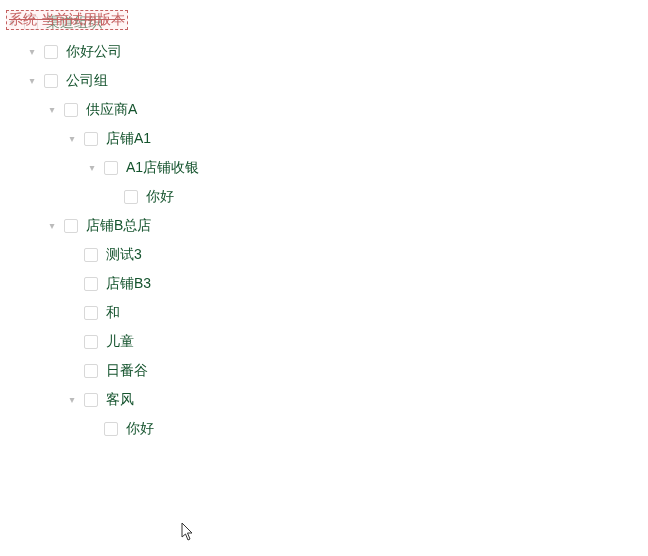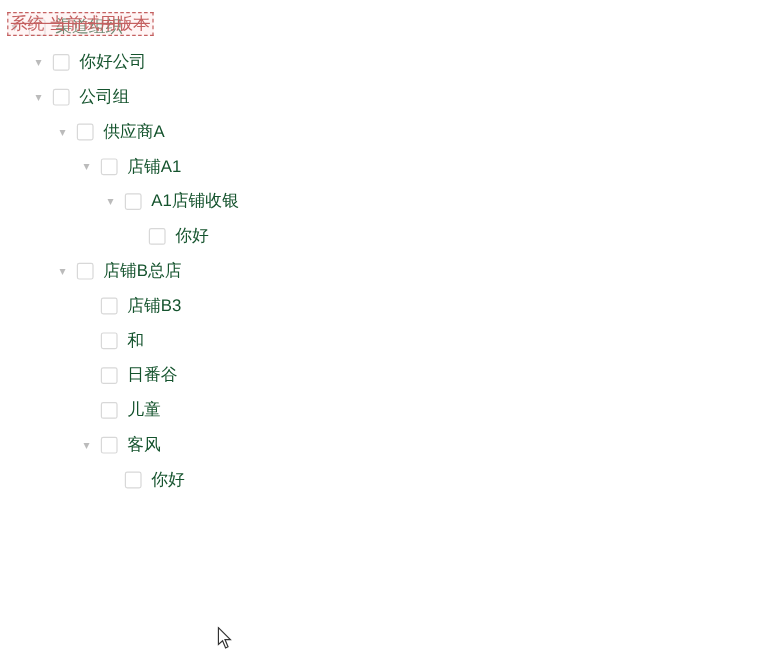--- a/index.html
+++ b/index.html
@@ -142,42 +142,49 @@
               <div class="row">
                 <span class="toggle">▾</span>
                 <span class="chk"></span>
                 <span class="label">店铺B总店</span>
               </div>
               <ul>
                 <li class="node">
                   <div class="row">
                     <span class="toggle empty">▸</span>
                     <span class="chk"></span>
+                    <span class="label">测试3</span>
+                  </div>
+                </li>
+                <li class="node">
+                  <div class="row">
+                    <span class="toggle empty">▸</span>
+                    <span class="chk"></span>
                     <span class="label">店铺B3</span>
                   </div>
                 </li>
                 <li class="node">
                   <div class="row">
                     <span class="toggle empty">▸</span>
                     <span class="chk"></span>
                     <span class="label">和</span>
                   </div>
                 </li>
                 <li class="node">
                   <div class="row">
                     <span class="toggle empty">▸</span>
                     <span class="chk"></span>
+                    <span class="label">儿童</span>
+                  </div>
+                </li>
+                <li class="node">
+                  <div class="row">
+                    <span class="toggle empty">▸</span>
+                    <span class="chk"></span>
                     <span class="label">日番谷</span>
-                  </div>
-                </li>
-                <li class="node">
-                  <div class="row">
-                    <span class="toggle empty">▸</span>
-                    <span class="chk"></span>
-                    <span class="label">儿童</span>
                   </div>
                 </li>
                 <li class="node">
                   <div class="row">
                     <span class="toggle">▾</span>
                     <span class="chk"></span>
                     <span class="label">客风</span>
                   </div>
                   <ul>
                     <li class="node">

